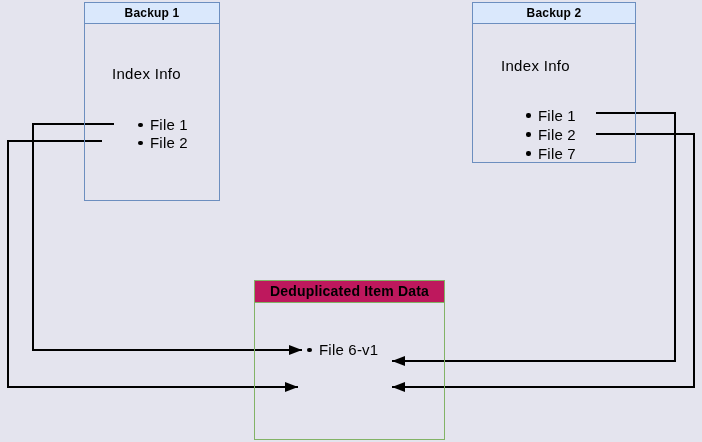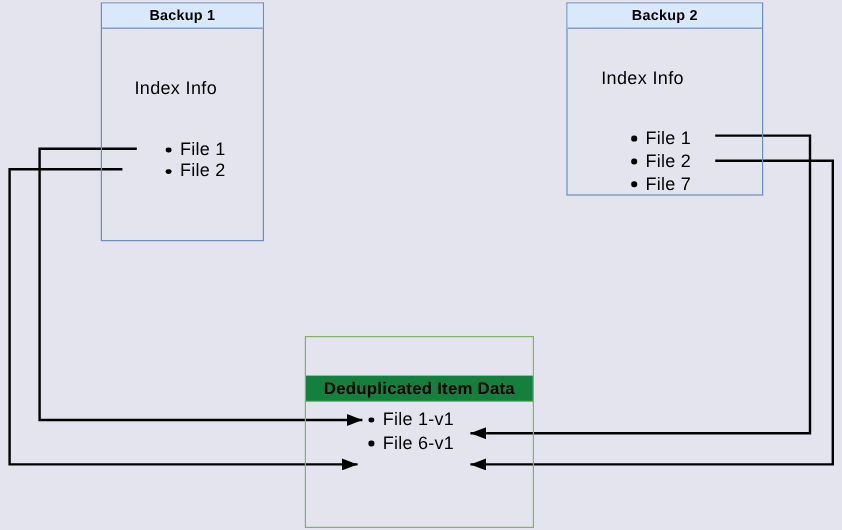--- a/index.html
+++ b/index.html
@@ -16,21 +16,21 @@
   .box.blue  { border-color:#6c8ebf; }
   .box.green { border-color:#82b366; }
 
   .box-header {
     box-sizing:border-box; width:100%;
     text-align:center; font-weight:bold;
     border-bottom:1.5px solid;
     letter-spacing:0.2px;
   }
   .blue  .box-header { background:#dae8fc; border-bottom-color:#6c8ebf; height:21px; line-height:20px; font-size:12px; }
-  .green .box-header { background:#15803d; border-bottom-color:#82b366; height:22px; line-height:21px; font-size:14px;margin-top:32px; }
+  .green .box-header { background:#be185d; border-bottom-color:#82b366; height:22px; line-height:21px; font-size:14px; }
 
   #backup1 { left:84px;  top:2px;   width:136px; height:199px; }
   #backup2 { left:472px; top:2px;   width:164px; height:161px; }
   #dedup   { left:254px; top:280px; width:191px; height:160px; }
 
   .subtitle { position:absolute; font-size:15px; letter-spacing:0.3px; }
   #backup1 .subtitle { left:27px; top:62px; }
   #backup2 .subtitle { left:28px; top:54px; }
 
   ul.items { position:absolute; margin:0; padding:0; list-style:none; font-size:15px; letter-spacing:0.2px; }
@@ -82,18 +82,17 @@
     <ul class="items">
       <li>File 1</li>
       <li>File 2</li>
       <li>File 7</li>
     </ul>
   </div>
 
   <div class="box green" id="dedup">
     <div class="box-header">Deduplicated Item Data</div>
     <ul class="items">
-      <li>File 1-v1</li>
       <li>File 6-v1</li>
     </ul>
   </div>
 
 </div>
 
 </body></html>

